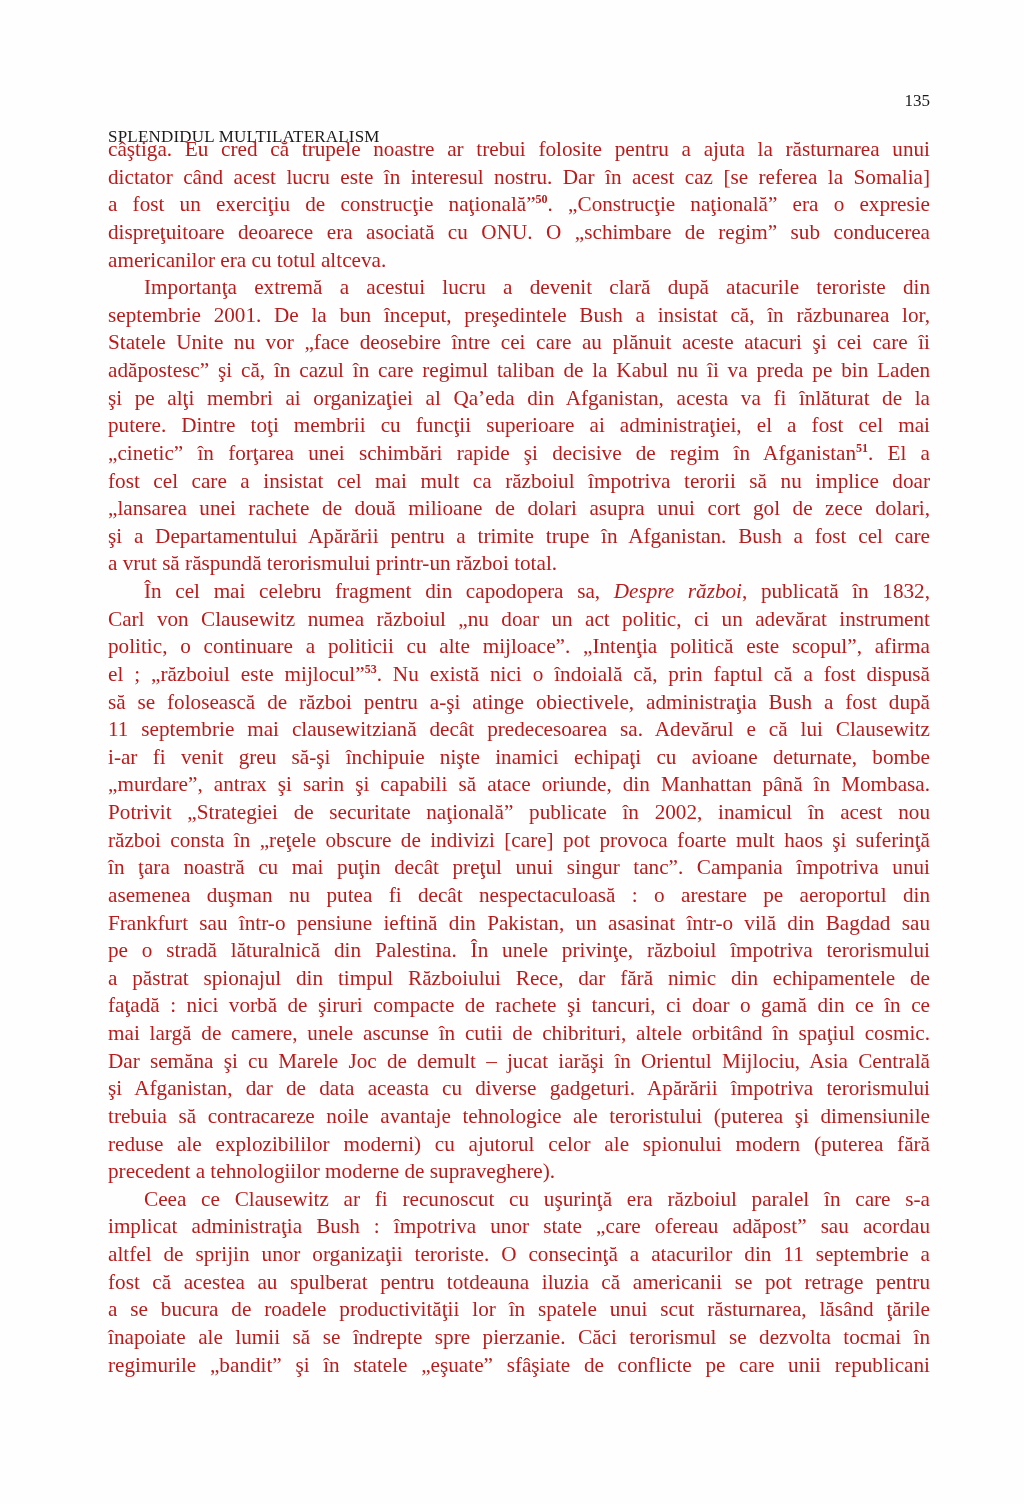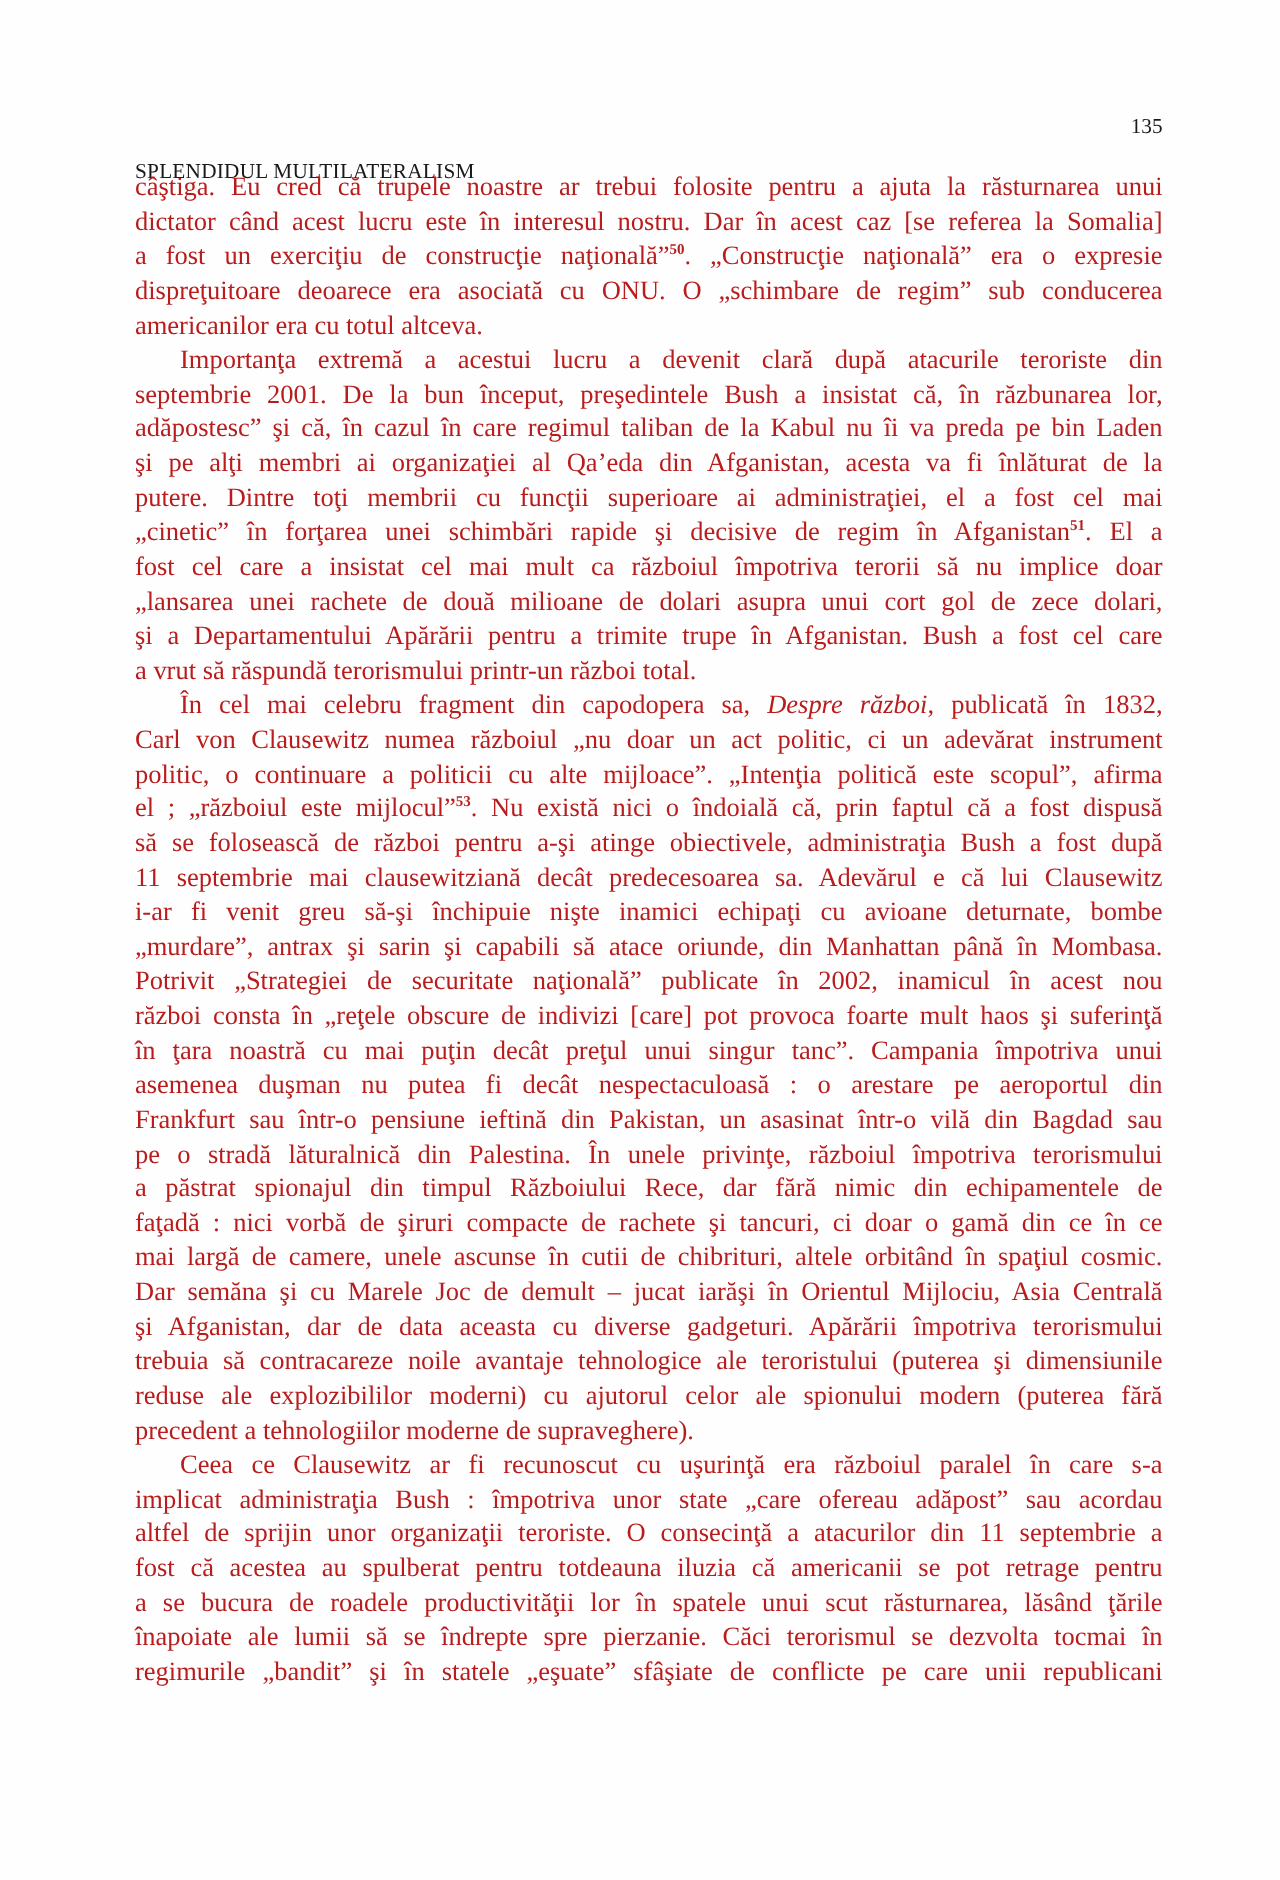--- a/index.html
+++ b/index.html
@@ -36,20 +36,21 @@
       <div>
         <span class="line">câştiga. Eu cred că trupele noastre ar trebui folosite pentru a ajuta la răsturnarea unui</span>
         <span class="line">dictator când acest lucru este în interesul nostru. Dar în acest caz [se referea la Somalia]</span>
         <span class="line">a fost un exerciţiu de construcţie naţională”<sup>50</sup>. „Construcţie naţională” era o expresie</span>
         <span class="line">dispreţuitoare deoarece era asociată cu ONU. O „schimbare de regim” sub conducerea</span>
         <span class="line last">americanilor era cu totul altceva.</span>
       </div>
       <div>
         <span class="line indent">Importanţa extremă a acestui lucru a devenit clară după atacurile teroriste din</span>
         <span class="line">septembrie 2001. De la bun început, preşedintele Bush a insistat că, în răzbunarea lor,</span>
+        <span class="line">Statele Unite nu vor „face deosebire între cei care au plănuit aceste atacuri şi cei care îi</span>
         <span class="line">adăpostesc” şi că, în cazul în care regimul taliban de la Kabul nu îi va preda pe bin Laden</span>
         <span class="line">şi pe alţi membri ai organizaţiei al Qa’eda din Afganistan, acesta va fi înlăturat de la</span>
         <span class="line">putere. Dintre toţi membrii cu funcţii superioare ai administraţiei, el a fost cel mai</span>
         <span class="line">„cinetic” în forţarea unei schimbări rapide şi decisive de regim în Afganistan<sup>51</sup>. El a</span>
         <span class="line">fost cel care a insistat cel mai mult ca războiul împotriva terorii să nu implice doar</span>
         <span class="line">„lansarea unei rachete de două milioane de dolari asupra unui cort gol de zece dolari,</span>
         <span class="line">şi a Departamentului Apărării pentru a trimite trupe în Afganistan. Bush a fost cel care</span>
         <span class="line last">a vrut să răspundă terorismului printr-un război total.</span>
       </div>
       <div>

